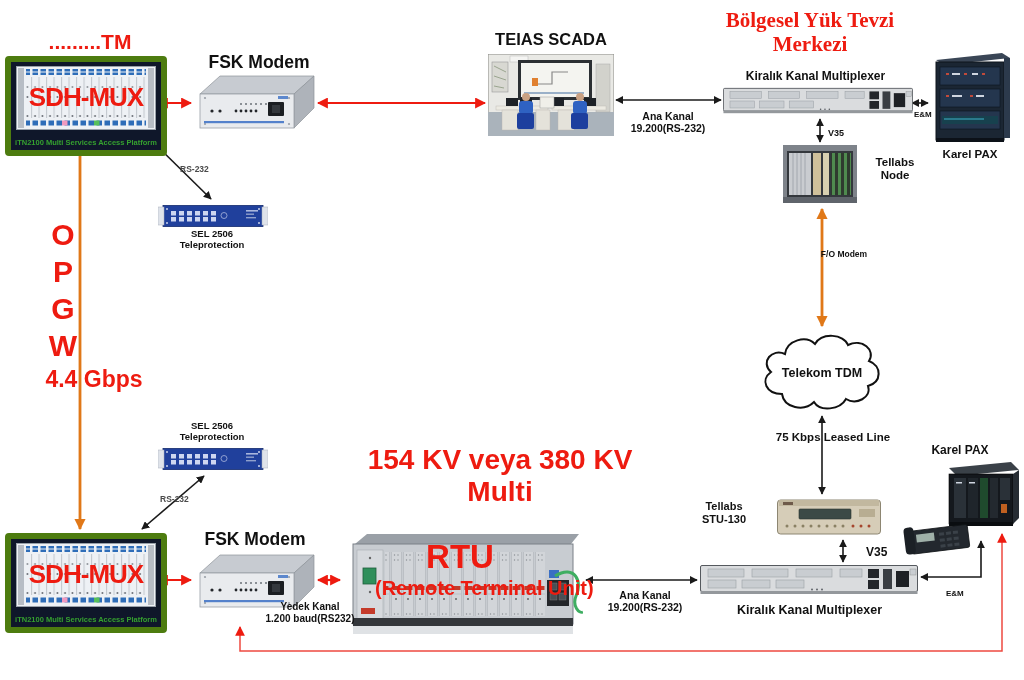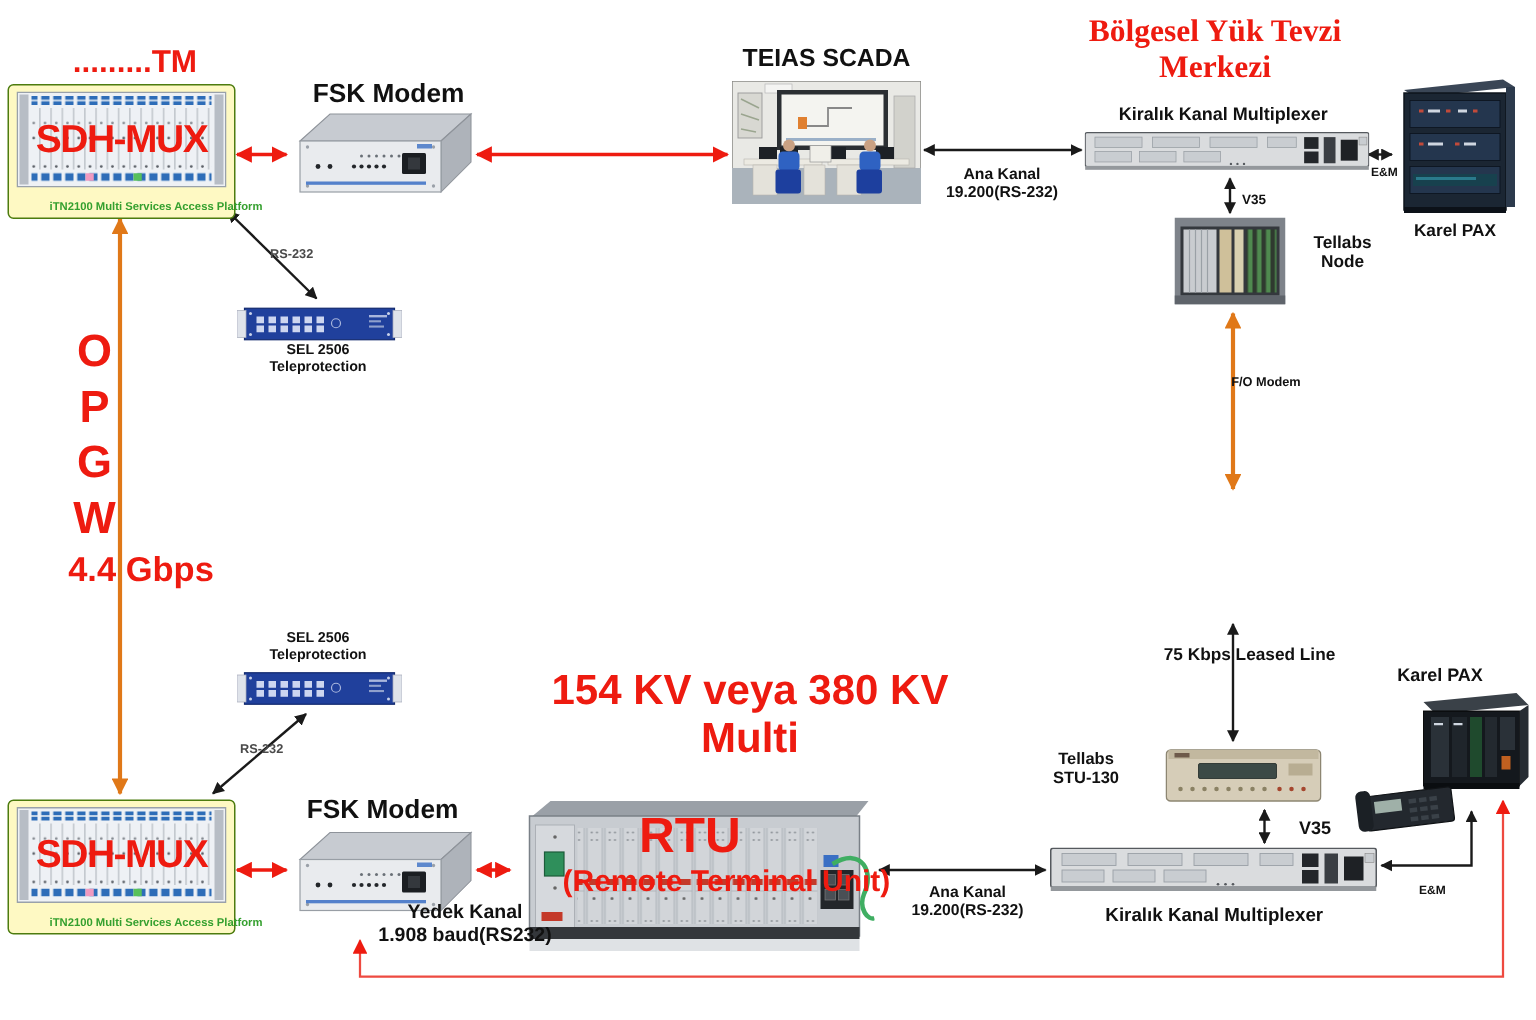--- a/index.html
+++ b/index.html
@@ -2,25 +2,25 @@
 <html><head>
 <meta charset="utf-8">
 <style>
   html,body{margin:0;padding:0;background:#fff;}
   .stage{position:relative;width:1024px;height:680px;background:#fff;overflow:hidden;
          font-family:"Liberation Sans", sans-serif;}
   .dev{position:absolute;z-index:2;}
   .lb{position:absolute;z-index:3;font-weight:bold;color:#111;text-align:center;
       line-height:1.15;white-space:nowrap;}
   .red{color:#ee1b10;}
-  .green{color:#35a02f;padding-left:23px;}
+  .green{color:#35a02f;}
   .gray{color:#4a4a4a;padding-left:16px;}
   .wires{position:absolute;left:0;top:0;z-index:1;}
-  .sdh{position:absolute;z-index:2;width:150px;height:88px;background:#fef9c3;
-       border:1px solid #4d7c0f;border-radius:4px;}
+  .sdh{position:absolute;z-index:2;width:150px;height:88px;background:#0f172a;
+       border:6px solid #4d7c0f;border-radius:4px;}
   .sdh .rackimg{position:absolute;left:5px;top:4px;}
   .sdh .sdhname{position:absolute;left:0;top:20px;width:100%;text-align:center;
        font-weight:bold;font-size:26px;letter-spacing:-1px;z-index:3;}
   .sdh .cap{position:absolute;left:0;bottom:3px;width:100%;text-align:center;
        font-weight:bold;font-size:7.5px;z-index:3;}
 </style>
 </head>
 <body>
 
 <div class="stage">
@@ -305,20 +305,26 @@
       <rect x="48" y="8" width="20" height="42" fill="url(#pGreenCards)"></rect>
       <rect x="0" y="52" width="74" height="6" fill="#5f646b"></rect>
     </svg>
   </div>
   <div class="lb" style="left:864px;top:156px;width:62px;font-size:11.5px;">
     <div>Tellabs</div>
     <div>Node</div>
   </div>
   <div class="lb" style="left:820px;top:250px;width:48px;font-size:8.5px;">F/O Modem</div>
 
+  <div class="dev" style="left:754px;top:330px;">
+    <svg width="136" height="84">
+      <path d="M 28,64 C 12,64 6,50 17,42 C 6,32 18,18 31,24 C 33,10 52,5 61,14 C 68,2 90,4 94,15 C 108,8 122,20 115,31 C 128,36 128,52 114,56 C 118,68 102,75 92,69 C 86,80 66,82 60,72 C 50,82 30,78 28,64 Z" fill="#fff" stroke="#111" stroke-width="2"></path>
+    </svg>
+    <div class="lb" style="left:0;top:36px;width:136px;font-size:12.5px;">Telekom TDM</div>
+  </div>
   <div class="lb" style="left:768px;top:431px;width:130px;font-size:11.5px;">75 Kbps Leased Line</div>
 
   <div class="lb" style="left:693px;top:500px;width:62px;font-size:11px;">
     <div>Tellabs</div>
     <div>STU-130</div>
   </div>
   <div class="dev" style="left:777px;top:498px;">
     <svg width="104" height="38">
       <rect x="0.5" y="2" width="103" height="34" rx="3" fill="#d6cdb8" stroke="#8d8672"></rect>
       <rect x="2" y="2" width="100" height="6" fill="#c2b89f"></rect>
@@ -416,23 +422,23 @@
           <rect x="216" y="63" width="7" height="7"></rect>
       </g>
       <rect x="206" y="40" width="10" height="8" fill="#3a6fc4"></rect>
       <path d="M 212,46 C 232,34 240,52 233,66 C 229,76 236,84 240,82" stroke="#3fae62" stroke-width="3" fill="none"></path>
       <rect x="10" y="88" width="220" height="8" fill="#34373b"></rect>
       <rect x="10" y="96" width="220" height="8" fill="#dfe2e5"></rect>
     </svg>
   </div>
   <div class="lb red" style="left:395px;top:538px;width:130px;font-size:33px;">RTU</div>
   <div class="lb red" style="left:375px;top:577px;width:175px;font-size:20px;">(Remote Terminal Unit)</div>
-  <div class="lb" style="left:248px;top:601px;width:124px;font-size:13px;">
+  <div class="lb" style="left:248px;top:601px;width:124px;font-size:10px;">
     <div>Yedek Kanal</div>
-    <div>1.908 baud(RS232)</div>
+    <div>1.200 baud(RS232)</div>
   </div>
 
   <div class="lb" style="left:194px;top:529px;width:122px;font-size:17.5px;">FSK Modem</div>
   <div class="dev" style="left:194px;top:551px;">
     <svg width="122" height="60">
         <use href="#sym-fsk"></use>
       </svg>
   </div>
 
   <div class="sdh" style="left:5px;top:533px;">

